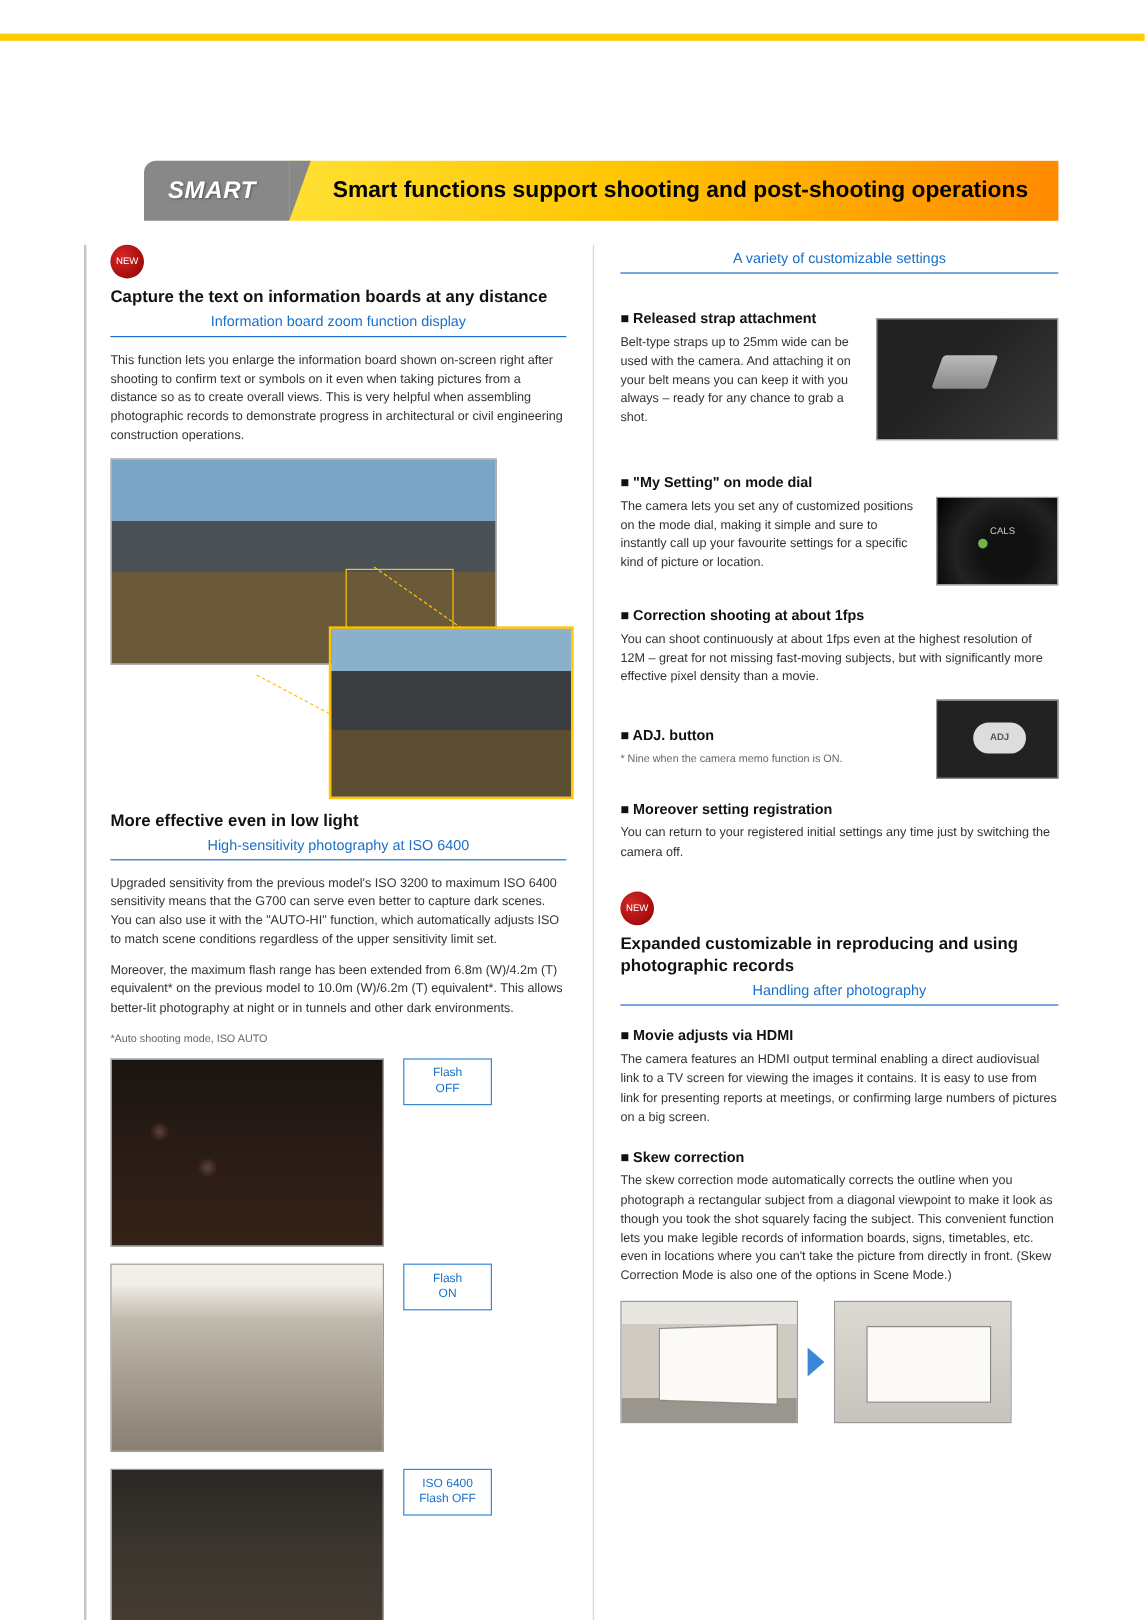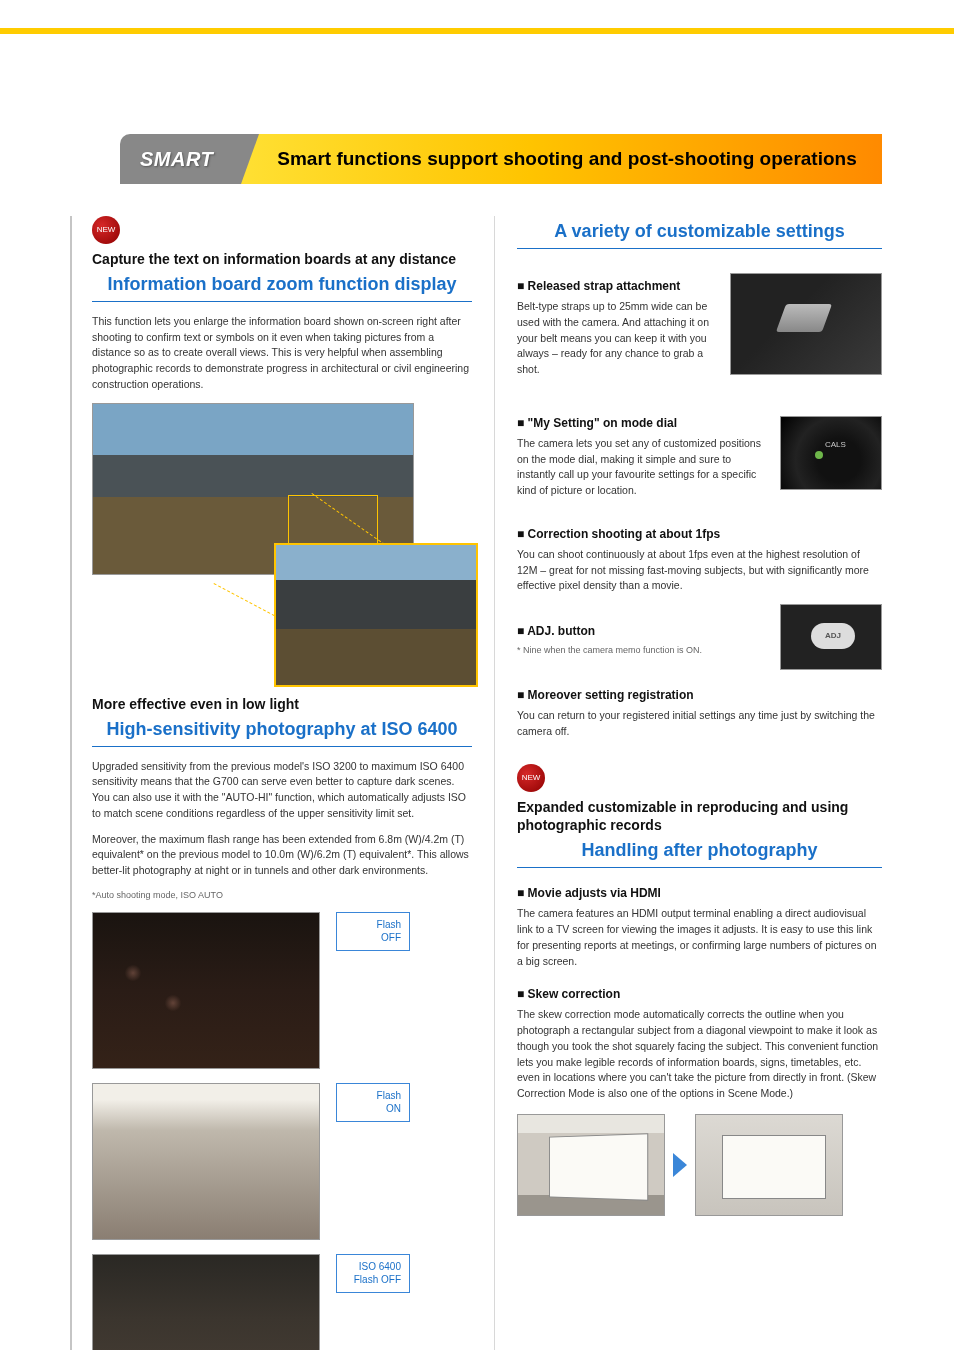--- a/index.html
+++ b/index.html
@@ -16,21 +16,21 @@
     margin-top: 28px;
   }
   .page {
     padding: 100px 72px 40px 72px;
     position: relative;
   }
   .section-header {
     display: flex;
     align-items: stretch;
     height: 50px;
-    margin-bottom: 32px;
+    margin-bottom: 20px;
     padding-left: 48px;
   }
   .tab {
     background: #888;
     color: #fff;
     font-style: italic;
     font-weight: bold;
     font-size: 20px;
     padding: 0 28px 0 20px;
     display: flex;
@@ -93,26 +93,26 @@
     margin-bottom: 6px;
   }
   h3.feature-title {
     font-size: 14px;
     font-weight: bold;
     color: #111;
     margin: 4px 0 2px 0;
     line-height: 1.35;
   }
   .subtitle {
-    font-size: 18px;
+    font-size: 12px;
     color: #1a70c8;
     border-bottom: 1px solid #1a70c8;
     padding-bottom: 2px;
     margin: 2px 0 12px 0;
-    font-weight: bold;
+    font-weight: normal;
     display: inline-block;
   }
   .subtitle.centered { display: block; text-align: center; border-bottom: none; position: relative; padding-bottom: 4px; }
   .subtitle.centered::after {
     content: "";
     position: absolute;
     left: 0; right: 0; bottom: 0;
     height: 1px;
     background: #1a70c8;
   }
@@ -170,21 +170,21 @@
   }
   .photo.mid-pipes {
     width: 226px; height: 160px;
     background: linear-gradient(#2a2824, #3b352e 40%, #4a4036);
   }
   .mode-label {
     border: 1px solid #3a86d8;
     color: #1a70c8;
     font-size: 10px;
     padding: 6px 8px;
-    text-align: right;
+    text-align: center;
     width: 56px;
     line-height: 1.25;
     background:#fff;
   }
   .sample-row {
     display: flex;
     align-items: flex-start;
     gap: 16px;
     margin: 10px 0 14px 0;
   }
@@ -267,21 +267,21 @@
   }
   .photo.wb.fixed::after { transform:none; }
   .arrow-tri {
     width: 0; height: 0;
     border-top: 12px solid transparent;
     border-bottom: 12px solid transparent;
     border-left: 14px solid #3a86d8;
   }
   .note { font-size: 9px; color: #666; }
   .img-row {
-    display:flex; gap:16px; align-items:center;
+    display:flex; gap:16px; align-items:flex-end;
   }
 </style>
 </head>
 <body>
 
 <div class="top-bar"></div>
 
 <div class="page">
 
   <div class="section-header">
@@ -370,21 +370,21 @@
         <div class="sub-h">■ Moreover setting registration</div>
         <p>You can return to your registered initial settings any time just by switching the camera off.</p>
 
         <div style="height:14px"></div>
 
         <div class="new-badge">NEW</div>
         <h3 class="feature-title">Expanded customizable in reproducing and using photographic records</h3>
         <div class="subtitle centered">Handling after photography</div>
 
         <div class="sub-h">■ Movie adjusts via HDMI</div>
-        <p>The camera features an HDMI output terminal enabling a direct audiovisual link to a TV screen for viewing the images it adjusts. It is easy to use this link for presenting reports at meetings, or confirming large numbers of pictures on a big screen.</p>
+        <p>The camera features an HDMI output terminal enabling a direct audiovisual link to a TV screen for viewing the images it contains. It is easy to use from link for presenting reports at meetings, or confirming large numbers of pictures on a big screen.</p>
 
         <div class="sub-h">■ Skew correction</div>
         <p>The skew correction mode automatically corrects the outline when you photograph a rectangular subject from a diagonal viewpoint to make it look as though you took the shot squarely facing the subject. This convenient function lets you make legible records of information boards, signs, timetables, etc. even in locations where you can't take the picture from directly in front. (Skew Correction Mode is also one of the options in Scene Mode.)</p>
 
         <div class="skew-pair">
           <div class="photo wb"></div>
           <div class="arrow-tri"></div>
           <div class="photo wb gray fixed"></div>
         </div>
       </div>

